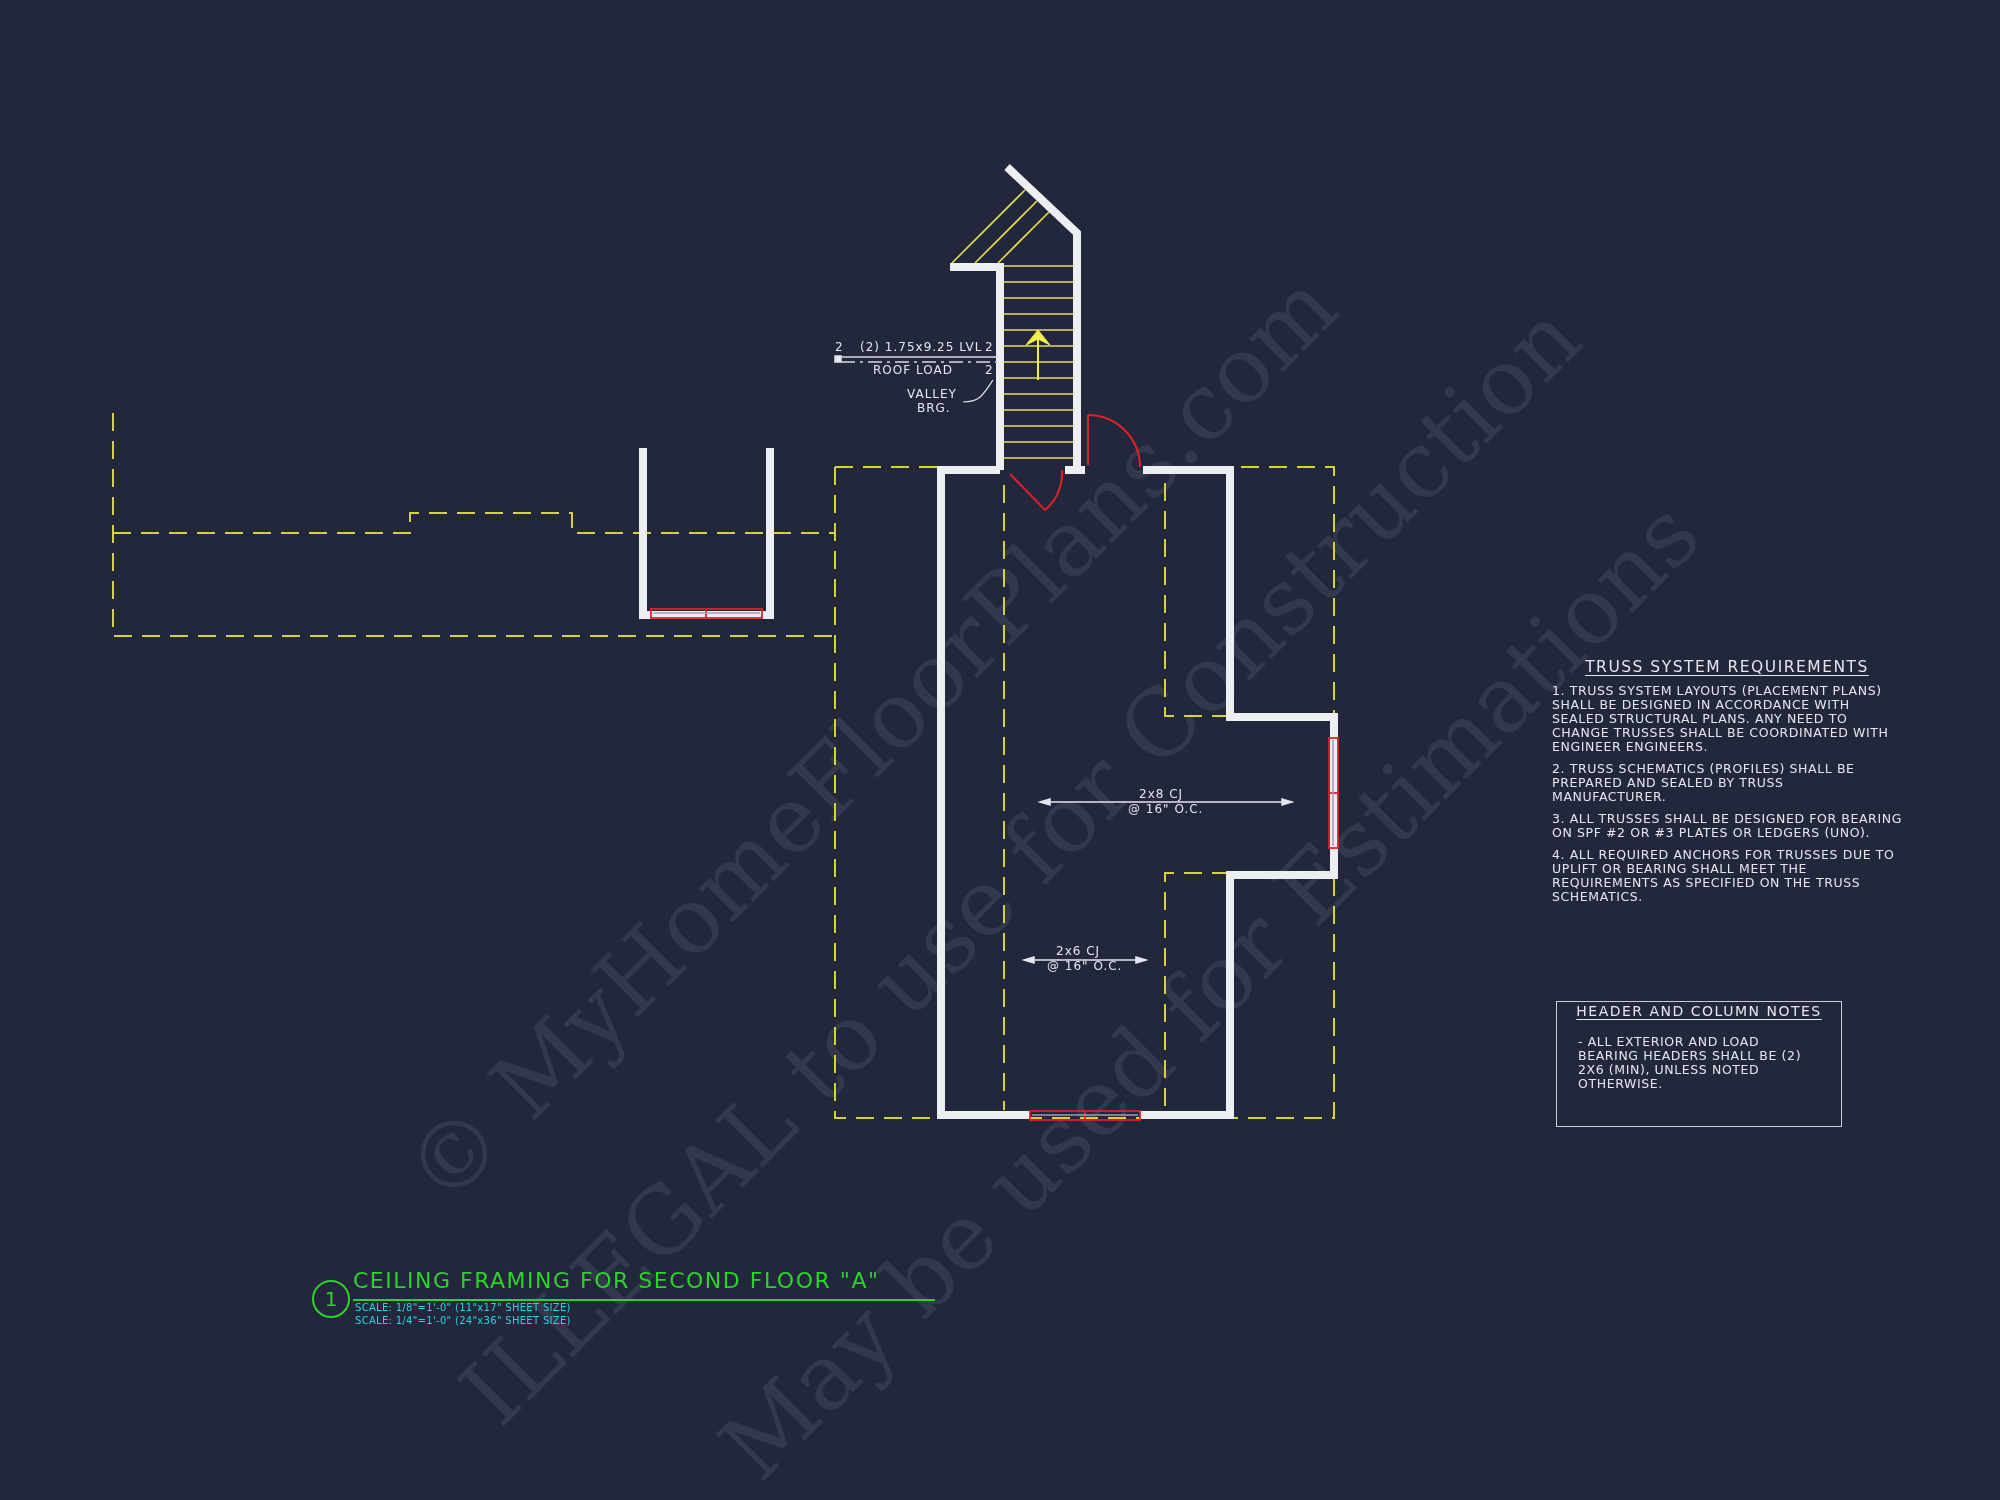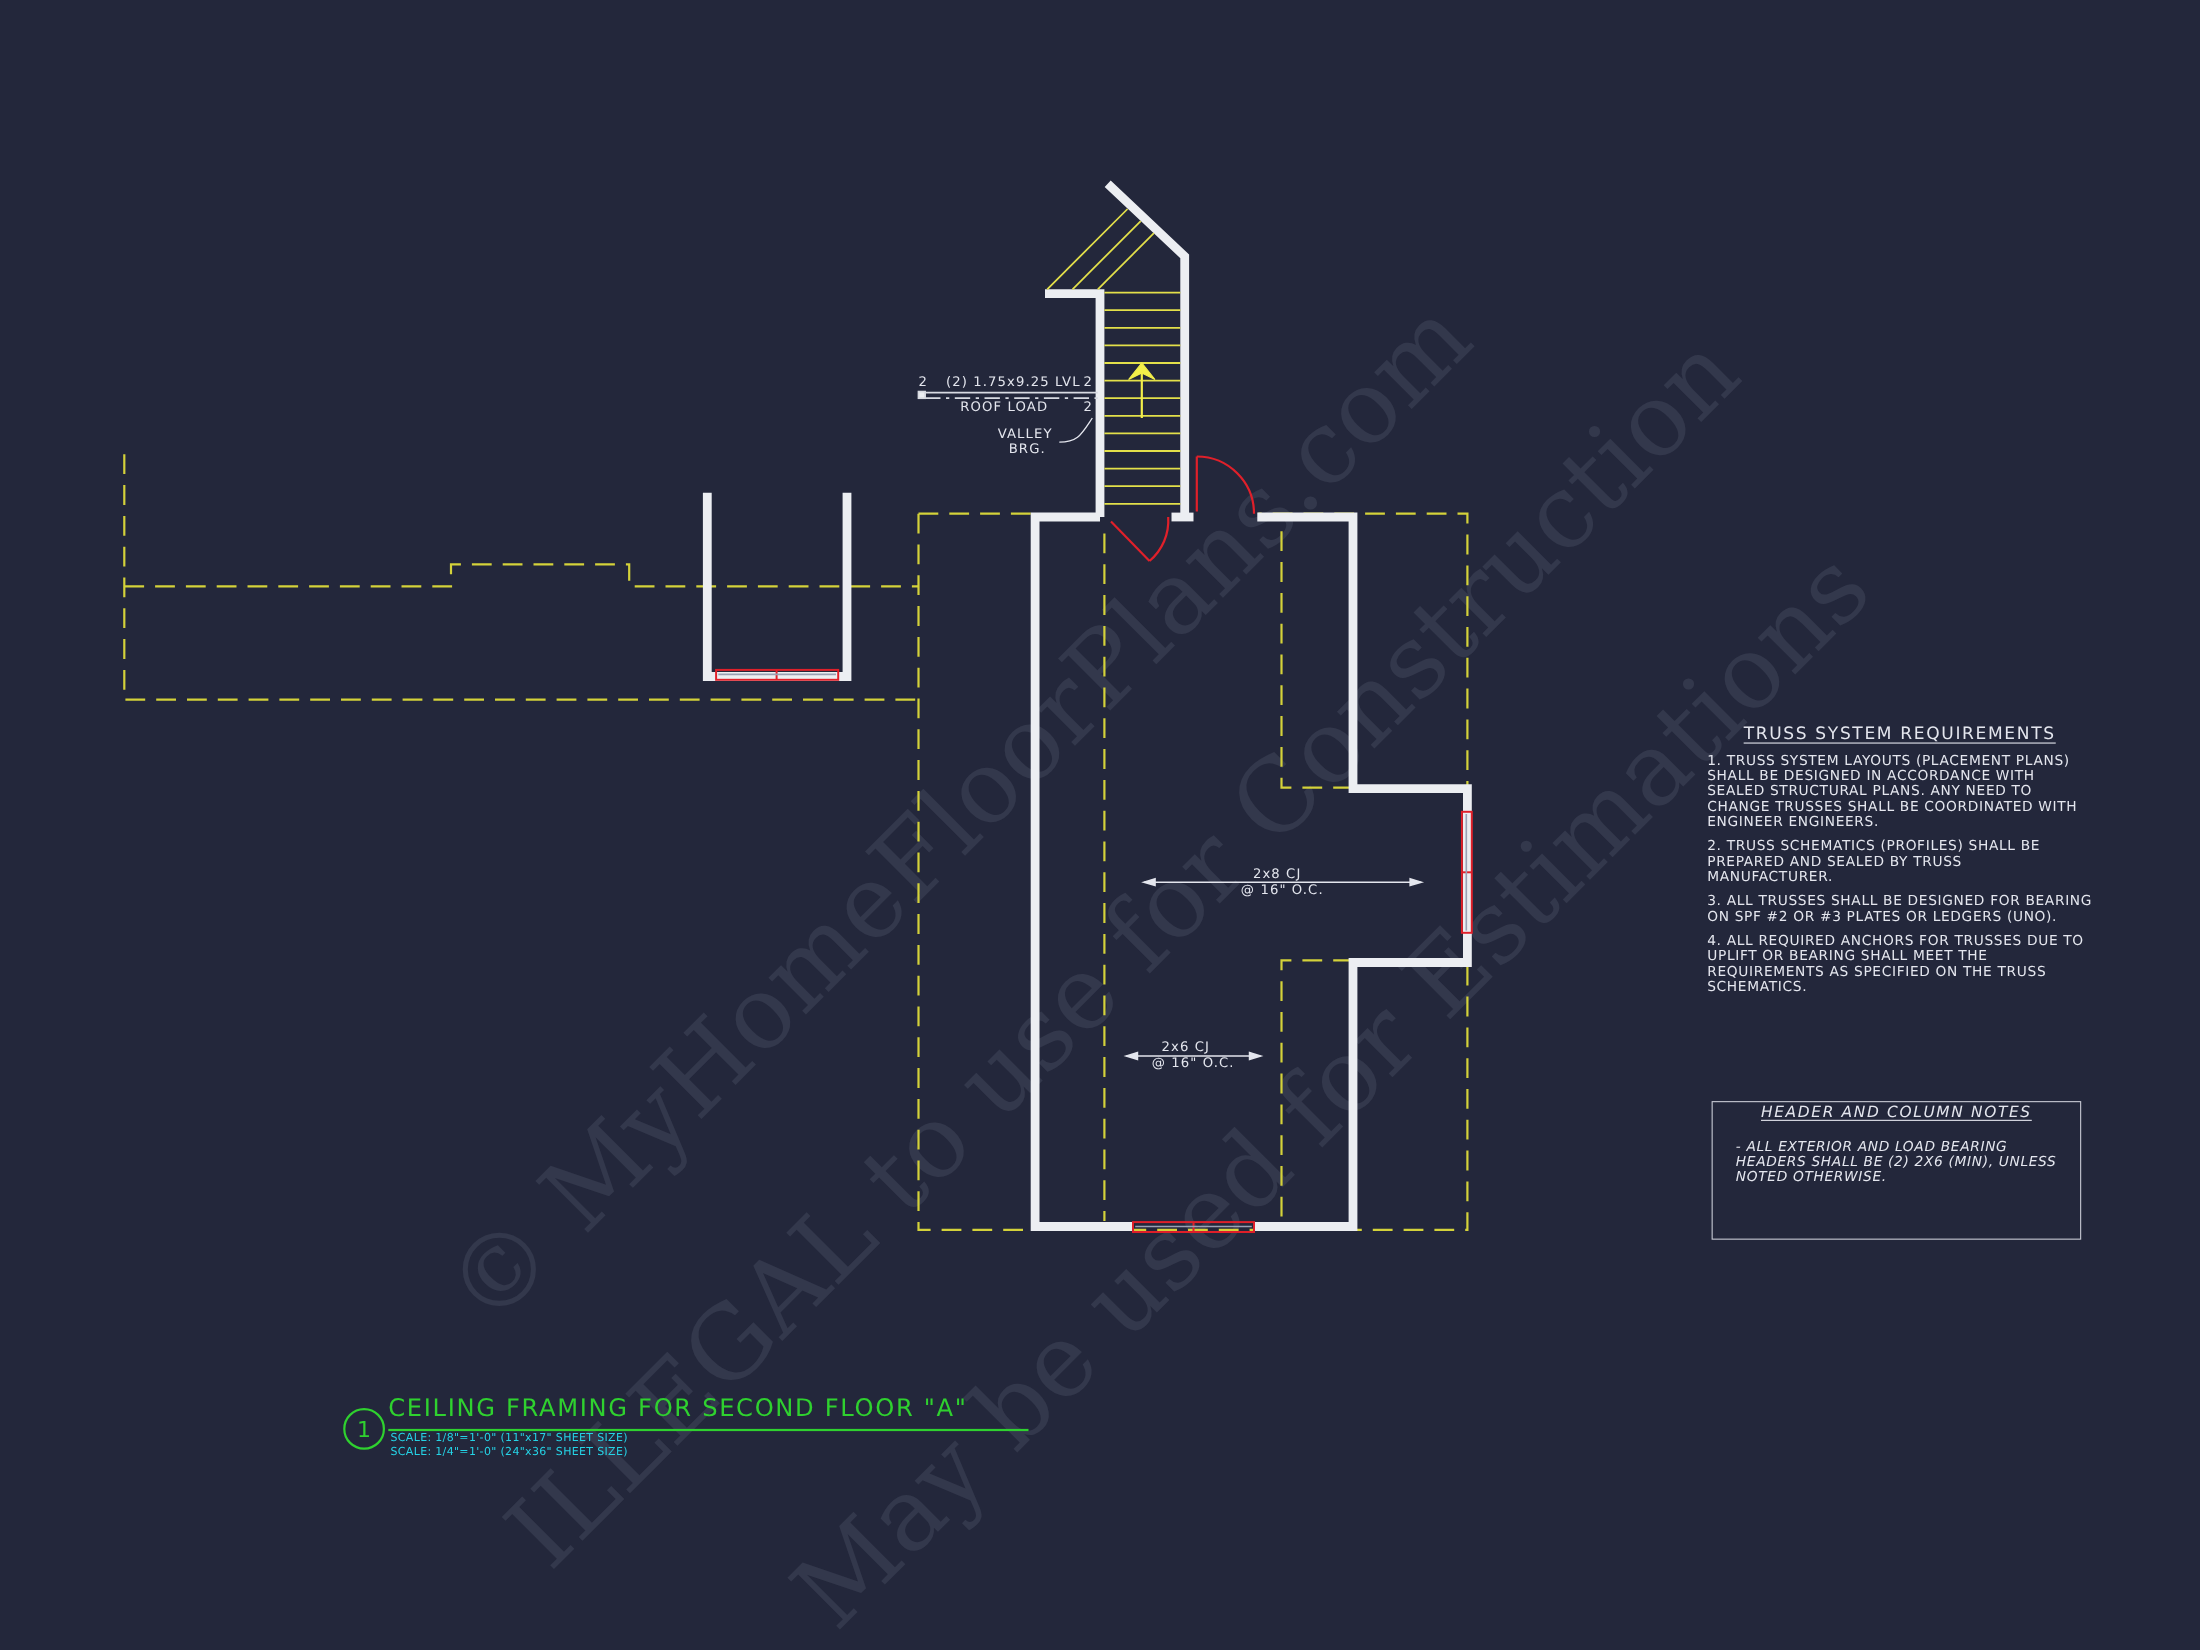--- a/index.html
+++ b/index.html
@@ -3,21 +3,21 @@
 <meta charset="utf-8">
 <style>
   html, body { margin:0; padding:0; }
   body { width:2000px; height:1500px; background:#23273b; overflow:hidden; position:relative; font-family:"DejaVu Sans", sans-serif; }
   #canvas { position:absolute; left:0; top:0; width:2000px; height:1500px; }
   .wm { position:absolute; color:rgba(200,205,225,0.10); font-family:"DejaVu Serif", serif; white-space:nowrap; transform-origin:left top; pointer-events:none; }
   .notes { position:absolute; color:#e4e6ee; font-family:"DejaVu Sans", sans-serif; font-size:12.5px; line-height:14px; letter-spacing:0.6px; text-transform:uppercase; }
   .notes .title { font-size:15.5px; letter-spacing:1.5px; text-decoration:underline; text-underline-offset:3px; margin-bottom:10px; text-align:center; }
   .notes p { margin:0 0 8px 0; }
   #truss-notes { left:1552px; top:660px; width:350px; }
-  #header-notes { left:1556px; top:1001px; width:336px; height:126px; border:1.5px solid #c8cad4; padding:2px 4px; box-sizing:border-box;font-style:italic; }
+  #header-notes { left:1556px; top:1001px; width:286px; height:126px; border:1.5px solid #c8cad4; padding:2px 4px; box-sizing:border-box; }
   #header-notes .title { margin-bottom:6px; font-size:14px; }
   #header-notes p { margin:17px; }
   .plan-title { position:absolute; left:353px; top:1268px; color:#2fd12f; font-family:"DejaVu Sans", sans-serif; font-size:22px; letter-spacing:1.5px; white-space:nowrap; }
   .title-underline { position:absolute; left:353px; top:1299px; width:582px; height:2px; background:#2fd12f; }
   .scale-line { position:absolute; color:#25d3e6; font-size:10px; letter-spacing:0.3px; white-space:nowrap; }
   .bubble { position:absolute; left:312px; top:1280px; width:38px; height:38px; border:2px solid #2fd12f; border-radius:50%; box-sizing:border-box; color:#2fd12f; font-size:20px; text-align:center; line-height:34px; }
   .lbl { position:absolute; color:#e4e6ee; font-size:12px; letter-spacing:1px; white-space:nowrap; }
 </style>
 </head>
 <body>

